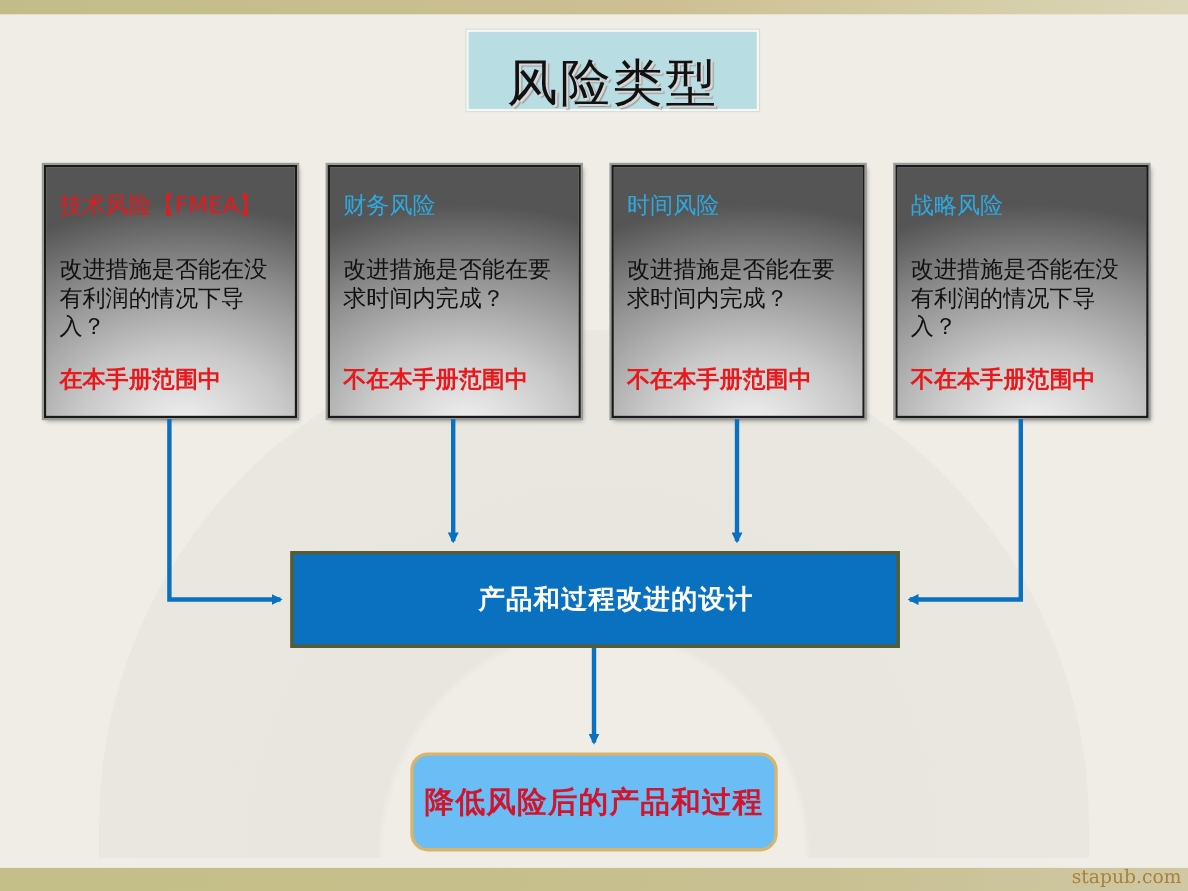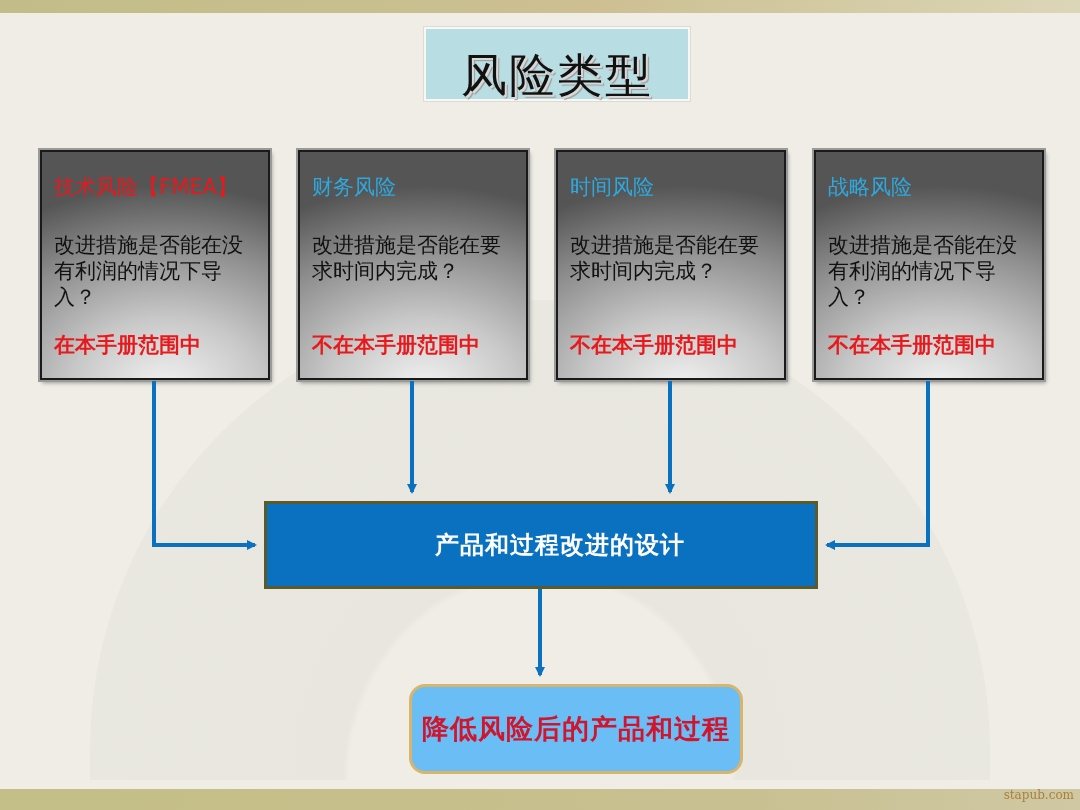--- a/index.html
+++ b/index.html
@@ -16,21 +16,21 @@
       position: absolute; left: 0; top: 789px; width: 1080px; height: 21px;
       background: linear-gradient(90deg, #c4be88 0%, #c6bf8b 40%, #c9c092 70%, #cfc8a3 100%);
     }
     .fan {
       position: absolute; left: 90px; top: 300px; width: 900px; height: 480px;
       border-radius: 450px 450px 0 0;
       background: radial-gradient(ellipse at 50% 100%, rgba(255,255,255,0) 0%, rgba(255,255,255,0) 30%, rgba(200,200,190,0.18) 31%, rgba(215,215,205,0.25) 70%, rgba(230,228,220,0.1) 100%);
     }
     .watermark {
       position: absolute; right: 6px; top: 788px; font-family: "DejaVu Serif", "Liberation Serif", serif;
-      font-size: 12px; color: #a8823c;
+      font-size: 17px; color: #a8823c;
     }
     .title-box {
       position: absolute; left: 424px; top: 27px; width: 266px; height: 74px;
       background: #b8dde2; border: 2px solid #f7f7f3; box-sizing: border-box;
       box-shadow: 0 0 0 1px #dcdcd5;
       display: flex; align-items: center; justify-content: center;
     }
     .title-text {
       font-size: 46px; color: #111; letter-spacing: 2px;
       text-shadow: 2px 2px 0 #d8d8d8, 3px 3px 1px #9a9a9a;
@@ -51,21 +51,21 @@
     .cyan { color: #2ea9e0; }
     .center-box {
       position: absolute; left: 264px; top: 501px; width: 554px; height: 88px; box-sizing: border-box;
       background: #0a70c0; border: 3px solid #5a5a2a;
       display: flex; align-items: center; justify-content: center; padding-left: 38px;
     }
     .center-text { color: #fff; font-size: 24px; font-weight: bold; letter-spacing: 1px; }
     .result-box {
       position: absolute; left: 373px; top: 684px; width: 334px; height: 90px; box-sizing: border-box;
       background: #6bbdf5; border: 3px solid #d9b56c; border-radius: 16px;
-      display: flex; align-items: center; justify-content: center; margin-left: 36px;
+      display: flex; align-items: center; justify-content: center;
     }
     .result-text { color: #d0152d; font-size: 27px; font-weight: bold; letter-spacing: 1px; }
     svg.connectors { position: absolute; left: 0; top: 0; }
   </style>
 </head>
 <body>
 
 <div class="band-top"></div>
 <div class="fan"></div>
 

